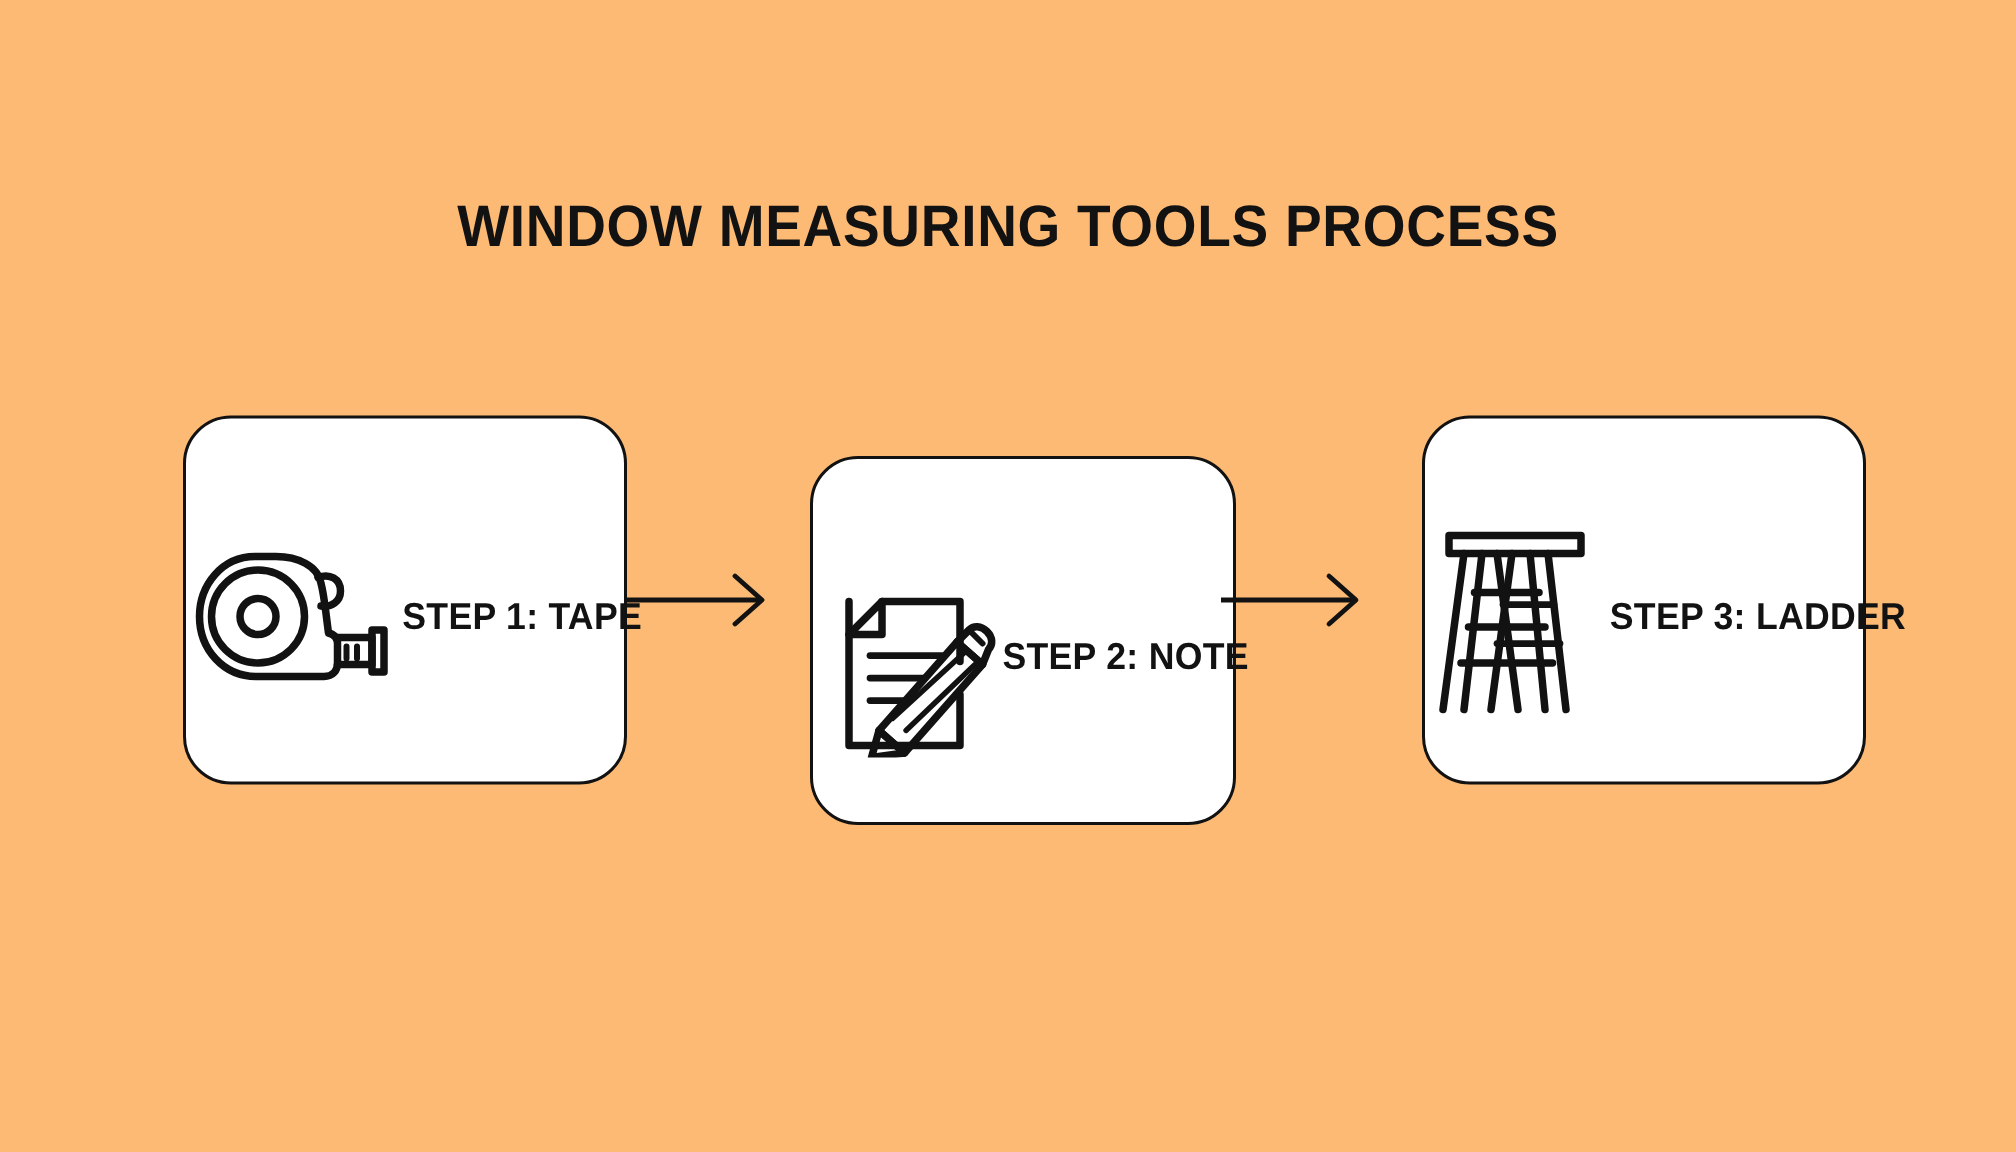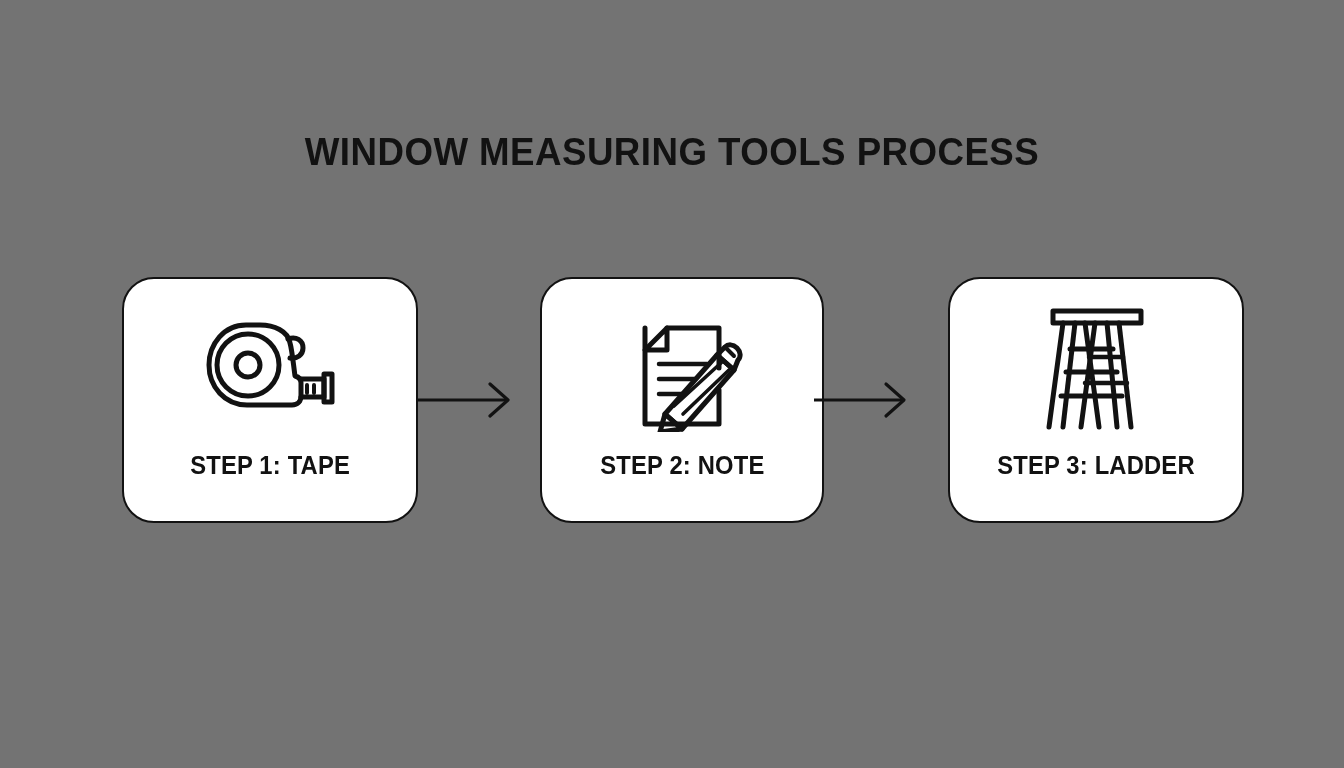--- a/index.html
+++ b/index.html
@@ -13,21 +13,21 @@
     background: #fdfdfd;
     font-family: "Liberation Sans", sans-serif;
     overflow: hidden;
     position: relative;
   }
 
   #canvas {
     position: relative;
     width: 1344px;
     height: 768px;
-    background: #737373;
+    background: #fdba74;
   }
 
   
   .title {
     position: absolute;
     left: 0;
     top: 130px;
     width: 1344px;
     text-align: center;
     font-family: "Liberation Sans", sans-serif;
@@ -52,26 +52,25 @@
   .card {
     position: absolute;
     top: 0;
     width: 296px;
     height: 246px;
     box-sizing: border-box;
     border: 2.2px solid #121212;
     border-radius: 32px;
     background: #ffffff;
     display: flex;
-    flex-direction: column;
     align-items: center;
     justify-content: flex-start;
   }
   .card-1 { left: 0px; }
-  .card-2 { left: 418px; width: 284px; }
+  .card-2 { left: 418px; width: 284px; margin-top: 27px; }
   .card-3 { left: 814px; width: 296px; margin-left: 12px; }
 
   .card-icon {
     margin-top: 30px;
     height: 120px;
     width: 150px;
     display: flex;
     align-items: center;
     justify-content: center;
   }

